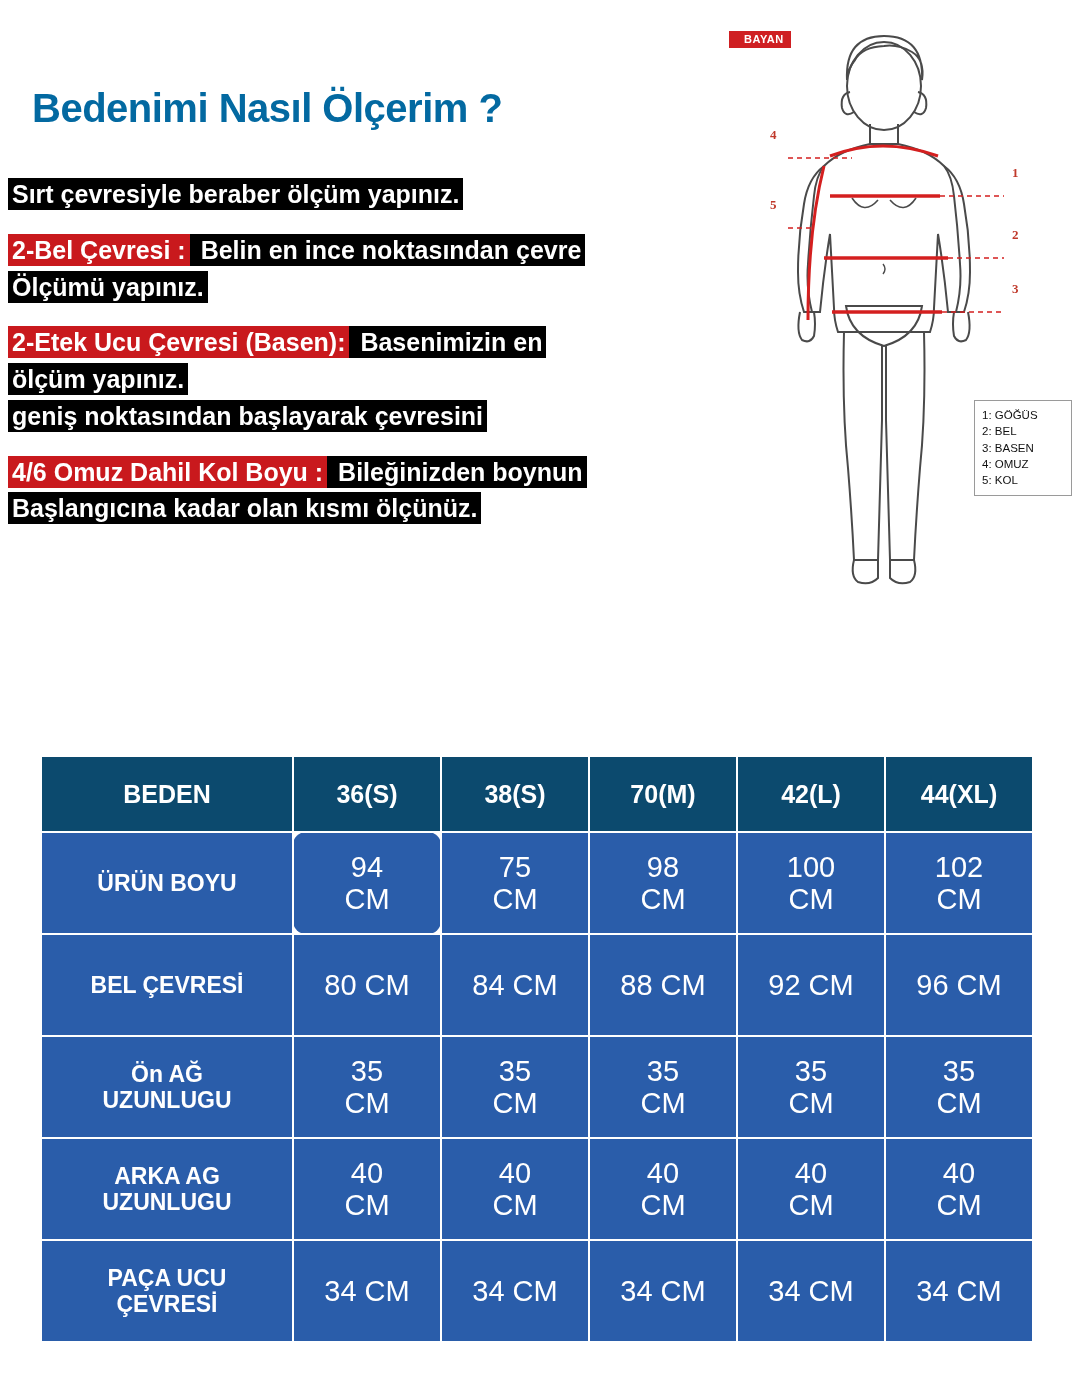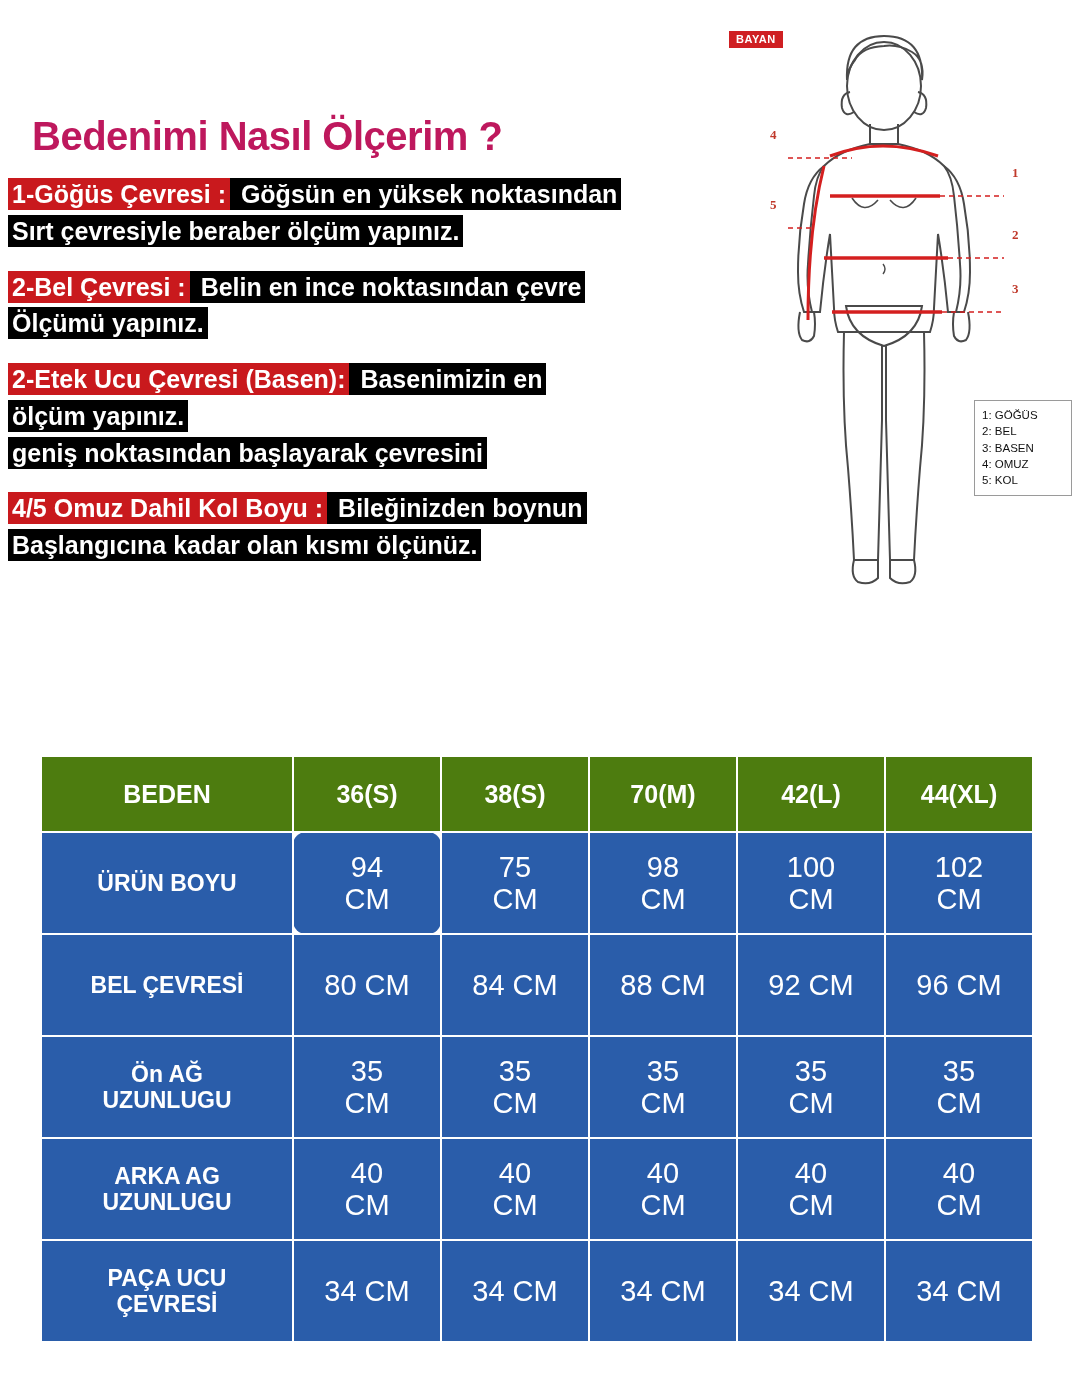--- a/index.html
+++ b/index.html
@@ -15,23 +15,22 @@
     overflow: hidden;
   }
 
   
   .page-title {
     position: absolute;
     left: 32px;
     top: 86px;
     font-size: 40px;
     font-weight: bold;
-    color: #be185d;
+    color: #0369a1;
     letter-spacing: -0.5px;
-    margin-top: 28px;
   }
 
   
   .instructions {
     position: absolute;
     left: 8px;
     top: 178px;
     width: 700px;
   }
   .instr-block {
@@ -71,21 +70,21 @@
   }
   .bayan-tag {
     position: absolute;
     left: 17px;
     top: 11px;
     background: #cf1f22;
     color: #fff;
     font-size: 11px;
     font-weight: bold;
     letter-spacing: 0.5px;
-    padding: 2px 7px 3px 7px;
+    padding: 2px 7px 3px 15px;
     font-family: "Liberation Sans", sans-serif;
   }
   .legend-box {
     position: absolute;
     left: 262px;
     top: 380px;
     width: 82px;
     border: 1px solid #9a9a9a;
     background: #ffffff;
     padding: 6px 7px;
@@ -112,21 +111,21 @@
     border-collapse: collapse;
     table-layout: fixed;
   }
   .size-table th, .size-table td {
     border: 2px solid #ffffff;
     text-align: center;
     vertical-align: middle;
     color: #ffffff;
   }
   .size-table thead th {
-    background: #4d7c0f;
+    background: #0c4a6e;
     height: 72px;
     font-size: 25px;
     font-weight: bold;
   }
   .size-table thead th.first-col {
     font-size: 25px;
   }
   .size-table tbody td {
     background: #2a5daa;
     height: 98px;
@@ -145,34 +144,33 @@
   col.c0 { width: 252px; }
   col.c1, col.c2, col.c3, col.c4, col.c5 { width: 148px; }
 </style>
 </head>
 <body>
 
 <div class="page-title">Bedenimi Nasıl Ölçerim ?</div>
 
 <div class="instructions">
     <div class="instr-block">
-      <div class="instr-line"><span class="hl-red">1-Göğüs Çevresi :</span><span class="hl-black"> Göğsün en yüksek noktasından</span></div>
       <div class="instr-line"><span class="hl-black">Sırt çevresiyle beraber ölçüm yapınız.</span></div>
     </div>
     <div class="instr-block">
       <div class="instr-line"><span class="hl-red">2-Bel Çevresi :</span><span class="hl-black"> Belin en ince noktasından çevre</span></div>
       <div class="instr-line"><span class="hl-black">Ölçümü yapınız.</span></div>
     </div>
     <div class="instr-block">
       <div class="instr-line"><span class="hl-red">2-Etek Ucu Çevresi (Basen):</span><span class="hl-black"> Basenimizin en</span></div>
       <div class="instr-line"><span class="hl-black">ölçüm yapınız.</span></div>
       <div class="instr-line"><span class="hl-black">geniş noktasından başlayarak çevresini</span></div>
     </div>
     <div class="instr-block">
-      <div class="instr-line"><span class="hl-red">4/5 Omuz Dahil Kol Boyu :</span><span class="hl-black"> Bileğinizden boynun</span></div>
+      <div class="instr-line"><span class="hl-red">4/6 Omuz Dahil Kol Boyu :</span><span class="hl-black"> Bileğinizden boynun</span></div>
       <div class="instr-line"><span class="hl-black">Başlangıcına kadar olan kısmı ölçünüz.</span></div>
     </div>
   </div>
 
 <div class="figure-wrap">
 
   <div class="bayan-tag">BAYAN</div>
 
   <svg width="346" height="580" viewBox="0 0 346 580" style="position:absolute; left:0; top:0;">
 

